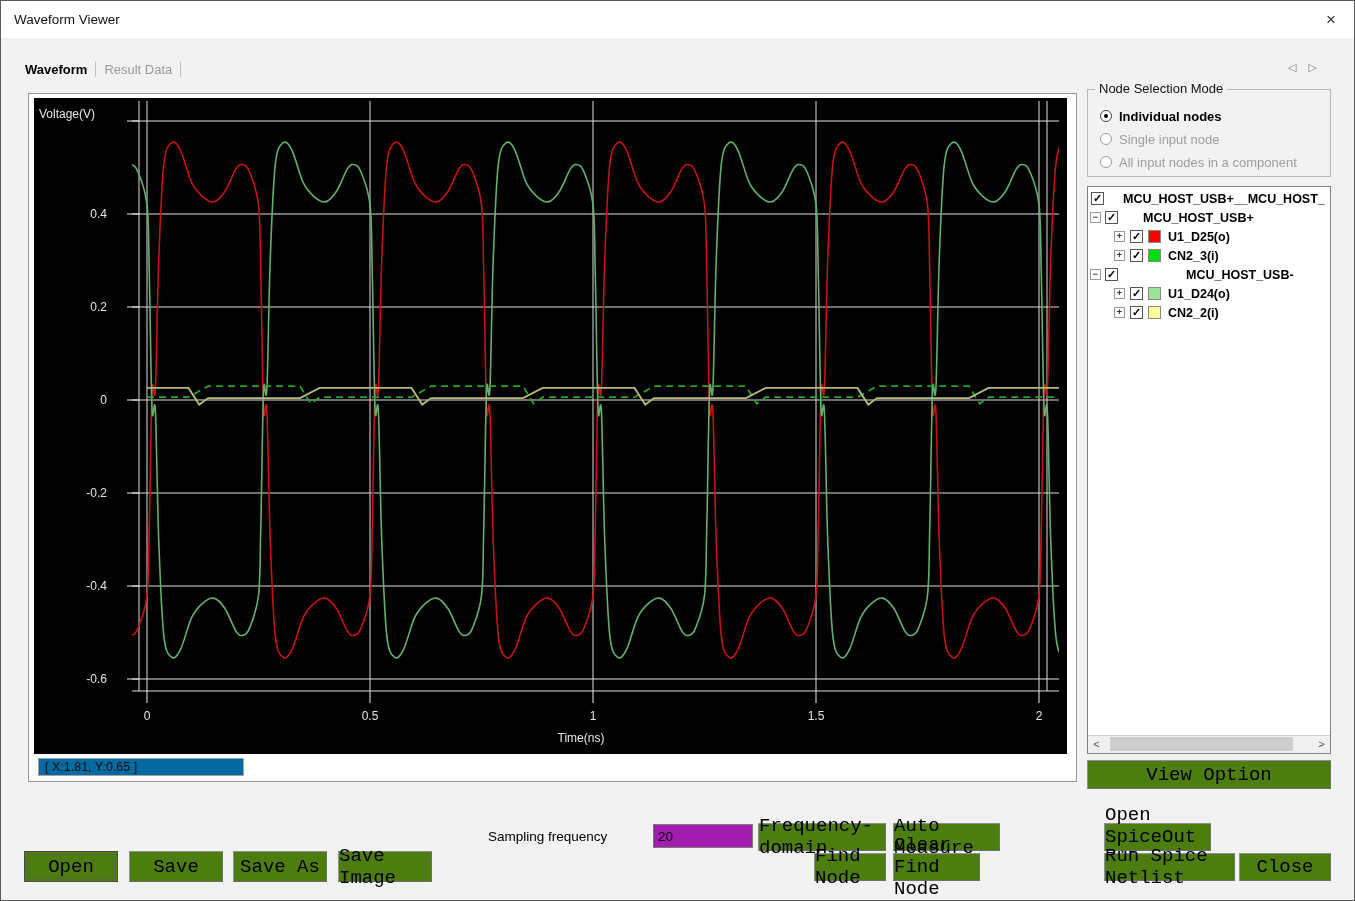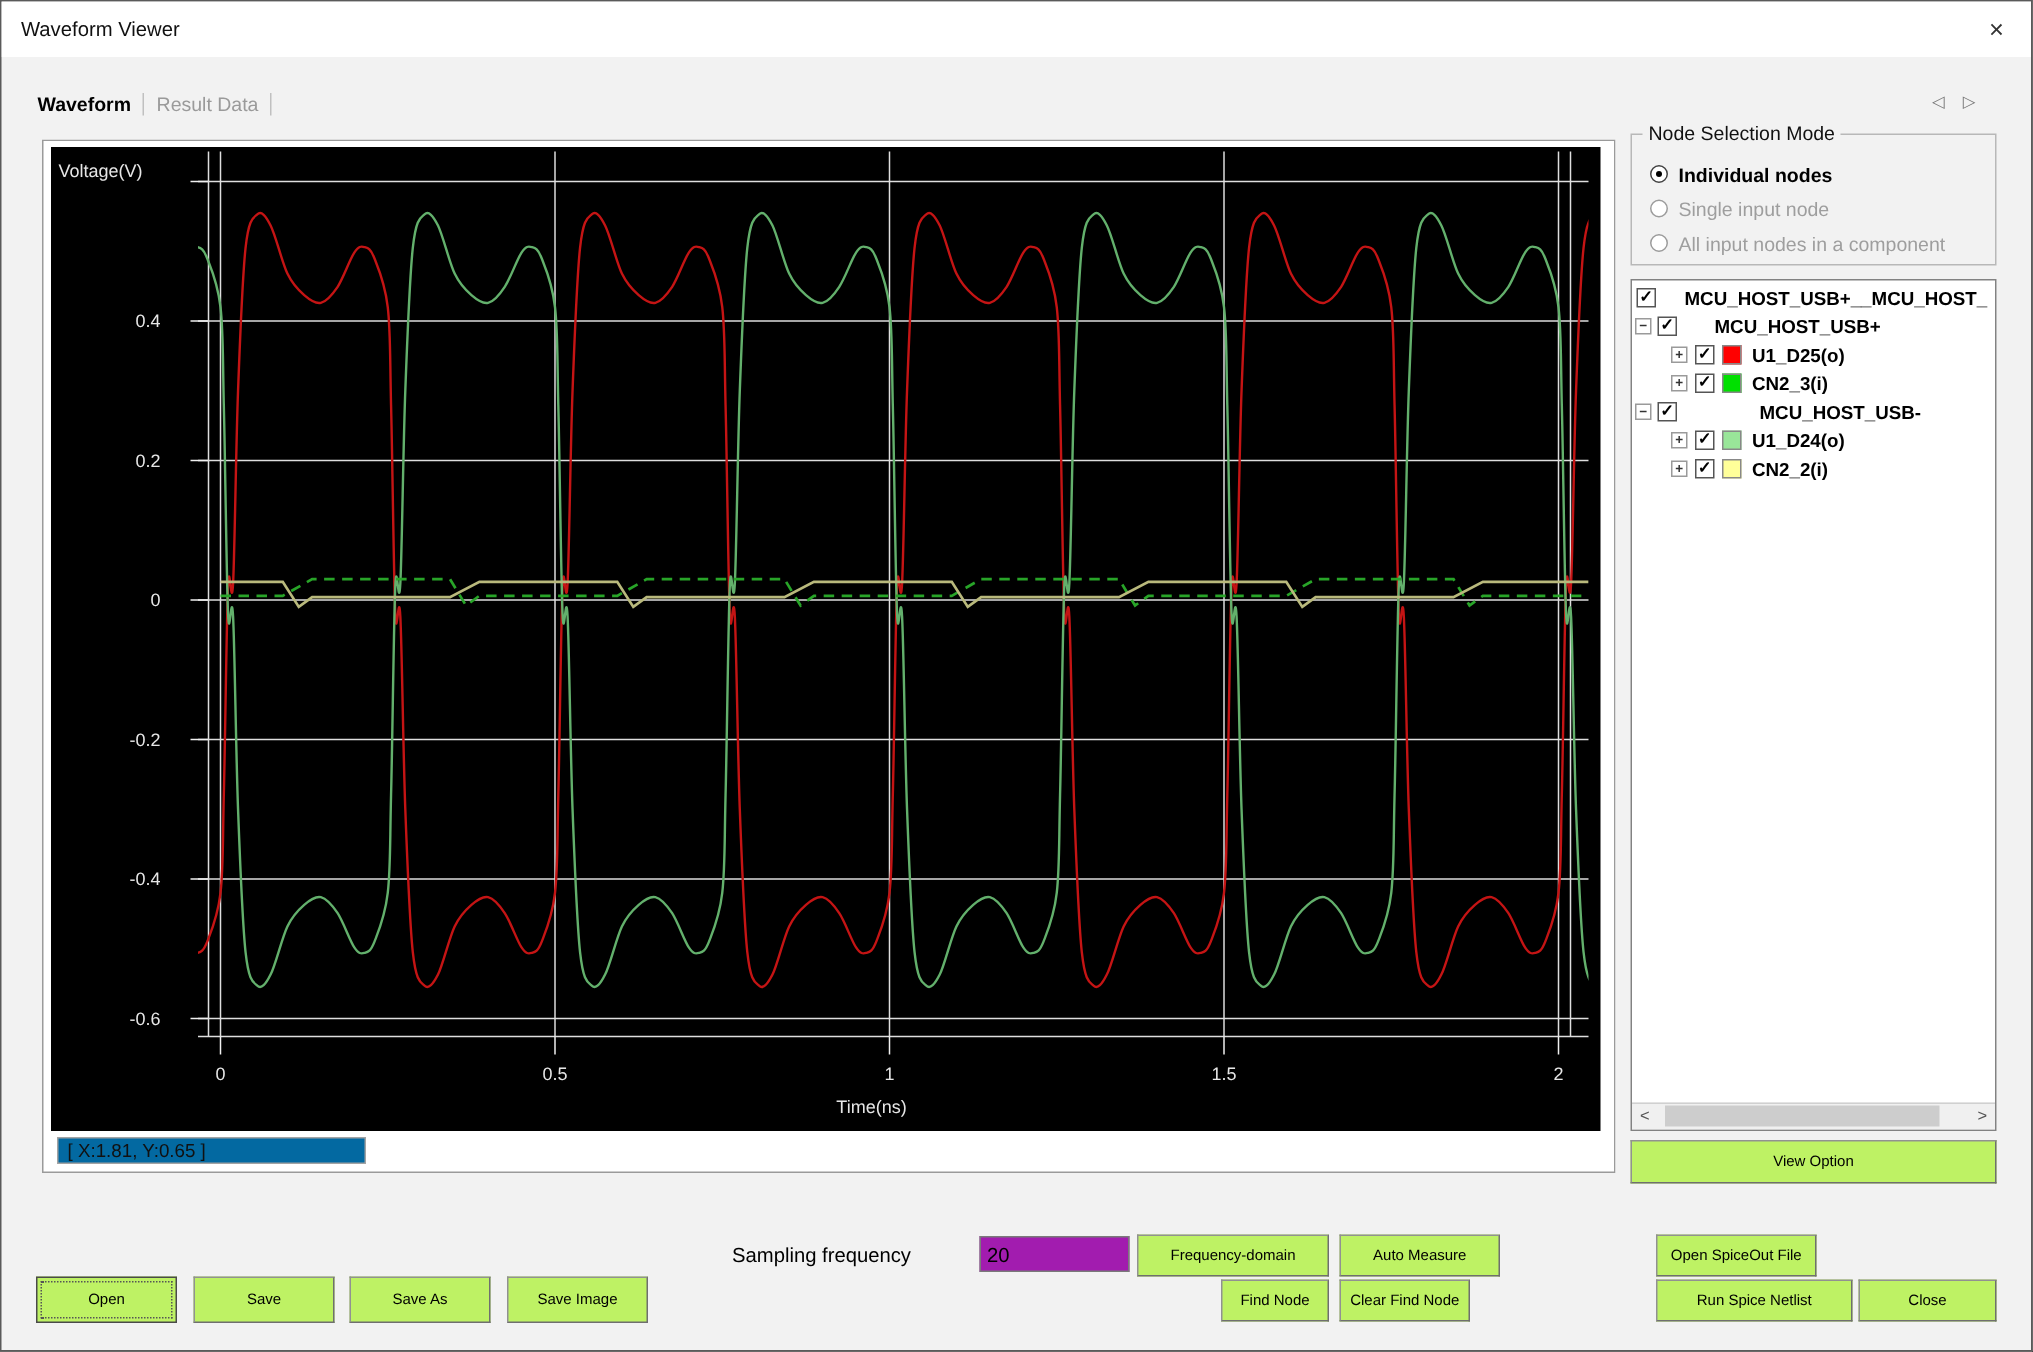--- a/index.html
+++ b/index.html
@@ -48,23 +48,23 @@
   .cbx{position:absolute;width:13px;height:13px;background:#fff;border:1px solid #555;
     box-sizing:border-box;top:2px;font-size:11px;line-height:11px;text-align:center;color:#000;}
   .swatch{position:absolute;width:13px;height:13px;top:2px;border:1px solid #888;box-sizing:border-box;}
   .tree-lbl{position:absolute;top:2px;}
   .hscroll{position:absolute;left:0;bottom:0;width:242px;height:17px;background:#f0f0f0;
     border-top:1px solid #d0d0d0;}
   .hs-arrow{position:absolute;top:0;width:17px;height:16px;font-size:11px;color:#555;
     text-align:center;line-height:16px;background:#f0f0f0;}
   .hs-thumb{position:absolute;left:22px;top:1px;width:183px;height:14px;background:#cdcdcd;}
 
-  .btn{position:absolute;background:#bef264;border:1px solid #919191;border-right-color:#6f6f6f;
-    border-bottom-color:#6f6f6f;box-sizing:border-box;font-size:10px;color:#000;
-    display:flex;align-items:center;justify-content:center;font-family:Liberation Sans, sans-serif;cursor:pointer;}
+  .btn{position:absolute;background:#4d7c0f;border:1px solid #919191;border-right-color:#6f6f6f;
+    border-bottom-color:#6f6f6f;box-sizing:border-box;font-size:19px;color:#000;
+    display:flex;align-items:center;justify-content:center;font-family:Liberation Mono, monospace;cursor:pointer;}
   .btn.focused{border:1px solid #4a4a4a;outline:1px dotted #555;outline-offset:-4px;}
 
   .lbl{position:absolute;font-size:13.5px;color:#000;}
   .txtinput{position:absolute;left:652px;top:823px;width:100px;height:24px;border:1px solid #7a7a7a;
     background:#a21caf;font-size:13.5px;padding:0 4px;box-sizing:border-box;font-family:"Liberation Sans",sans-serif;}
 </style>
 </head>
 <body>
 
 <div class="titlebar">
@@ -176,21 +176,21 @@
       </div>
       <div class="tree-row" style="top: 60px;">
         <span class="exp" style="left: 26px;">+</span>
         <span class="cbx" style="left: 42px;">✓</span>
         <span class="swatch" style="left: 60px; background: rgb(0, 224, 0);"></span>
         <span class="tree-lbl" style="left: 80px;">CN2_3(i)</span>
       </div>
       <div class="tree-row" style="top: 79px;">
         <span class="exp" style="left: 2px;">−</span>
         <span class="cbx" style="left: 17px;">✓</span>
-        <span class="tree-lbl" style="left: 47px; padding-left: 38px;">MCU_HOST_USB-</span>
+        <span class="tree-lbl" style="left: 60px; padding-left: 38px;">MCU_HOST_USB-</span>
       </div>
       <div class="tree-row" style="top: 98px;">
         <span class="exp" style="left: 26px;">+</span>
         <span class="cbx" style="left: 42px;">✓</span>
         <span class="swatch" style="left: 60px; background: rgb(153, 230, 153);"></span>
         <span class="tree-lbl" style="left: 80px;">U1_D24(o)</span>
       </div>
       <div class="tree-row" style="top: 117px;">
         <span class="exp" style="left: 26px;">+</span>
         <span class="cbx" style="left: 42px;">✓</span>

